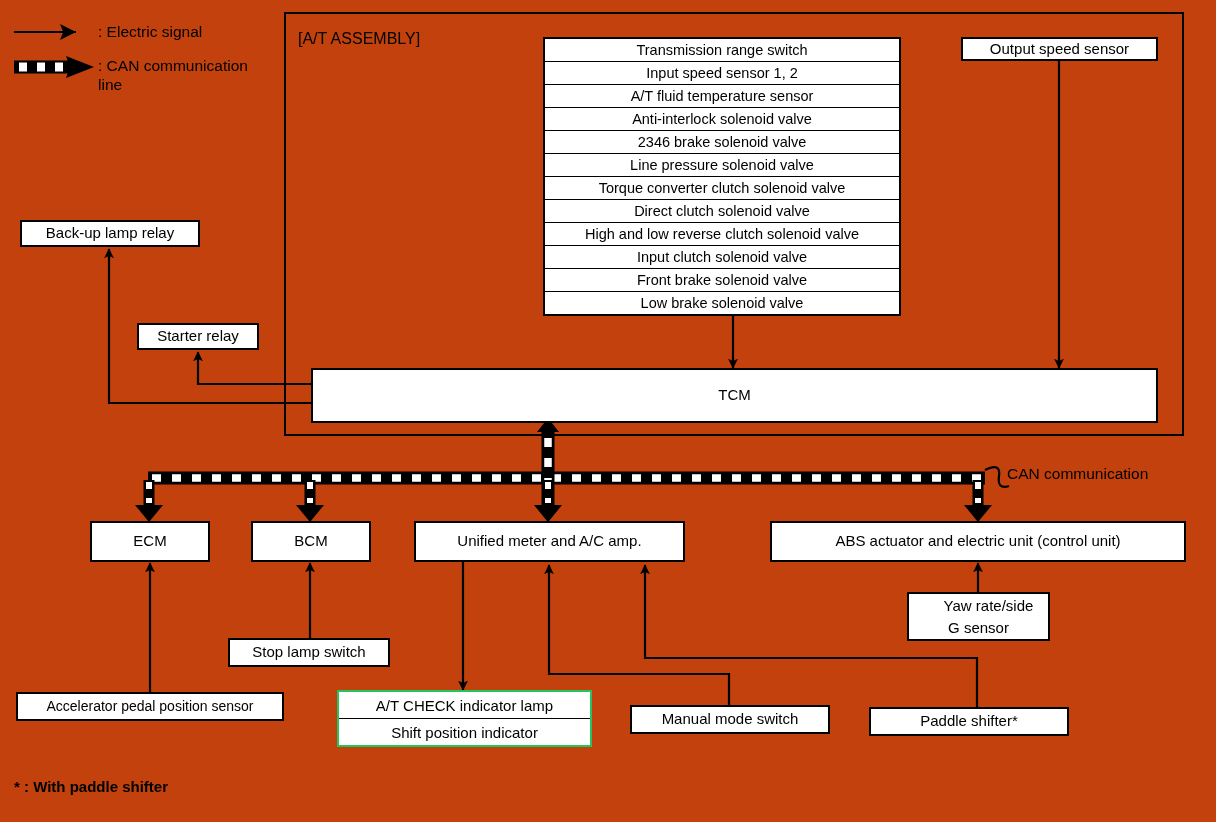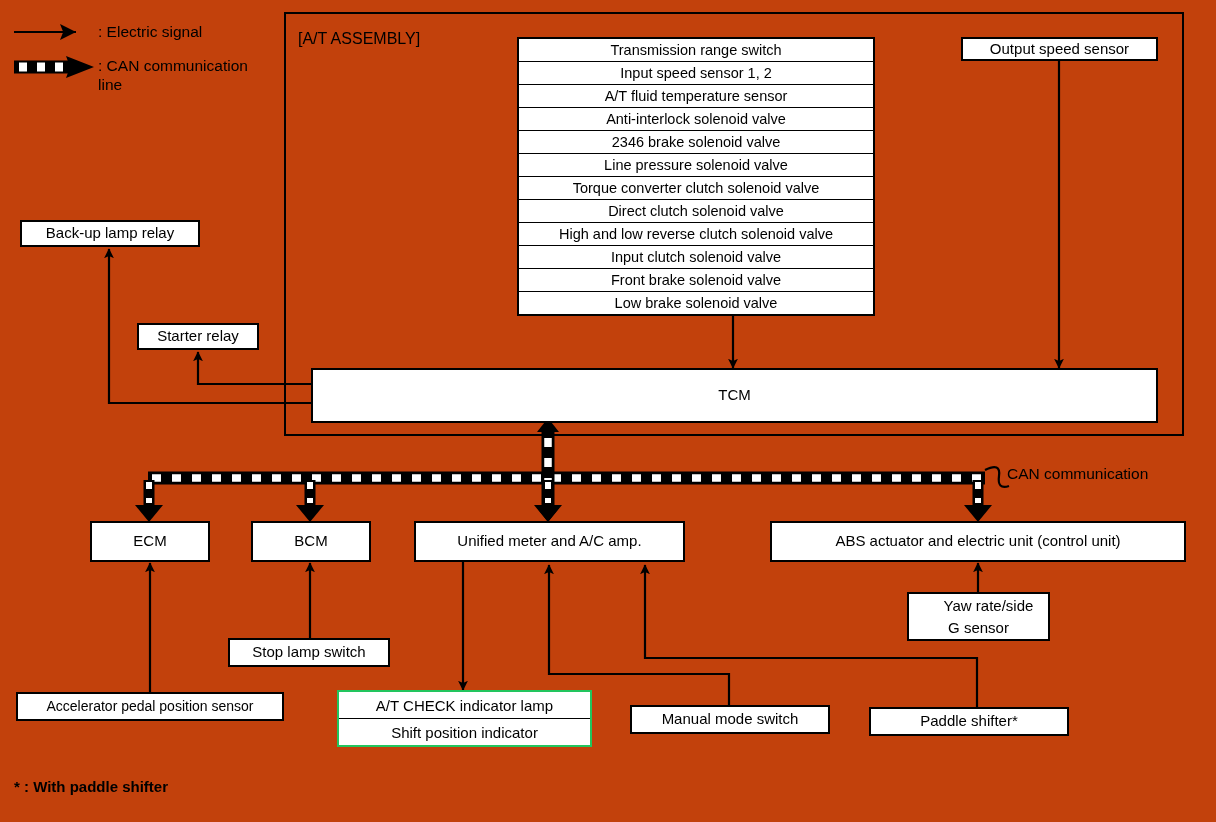--- a/index.html
+++ b/index.html
@@ -220,21 +220,21 @@
   </svg>
 
   <div class="legend-text" style="left:98px; top:22px;">: Electric signal</div>
   <div class="legend-text" style="left:98px; top:56px;">: CAN communication
 line</div>
 
   <div class="assembly-frame" style="left:284px; top:12px; width:900px; height:424px;"></div>
 
   <div class="plain-label" style="left:298px; top:30px; font-size:16px;">[A/T ASSEMBLY]</div>
 
-  <div class="list-box" style="left:517px; top:37px; width:358px; height:279px;">
+  <div class="list-box" style="left:543px; top:37px; width:358px; height:279px;">
     <div class="list-row">Transmission range switch</div>
     <div class="list-row">Input speed sensor 1, 2</div>
     <div class="list-row">A/T fluid temperature sensor</div>
     <div class="list-row">Anti-interlock solenoid valve</div>
     <div class="list-row">2346 brake solenoid valve</div>
     <div class="list-row">Line pressure solenoid valve</div>
     <div class="list-row">Torque converter clutch solenoid valve</div>
     <div class="list-row">Direct clutch solenoid valve</div>
     <div class="list-row">High and low reverse clutch solenoid valve</div>
     <div class="list-row">Input clutch solenoid valve</div>

